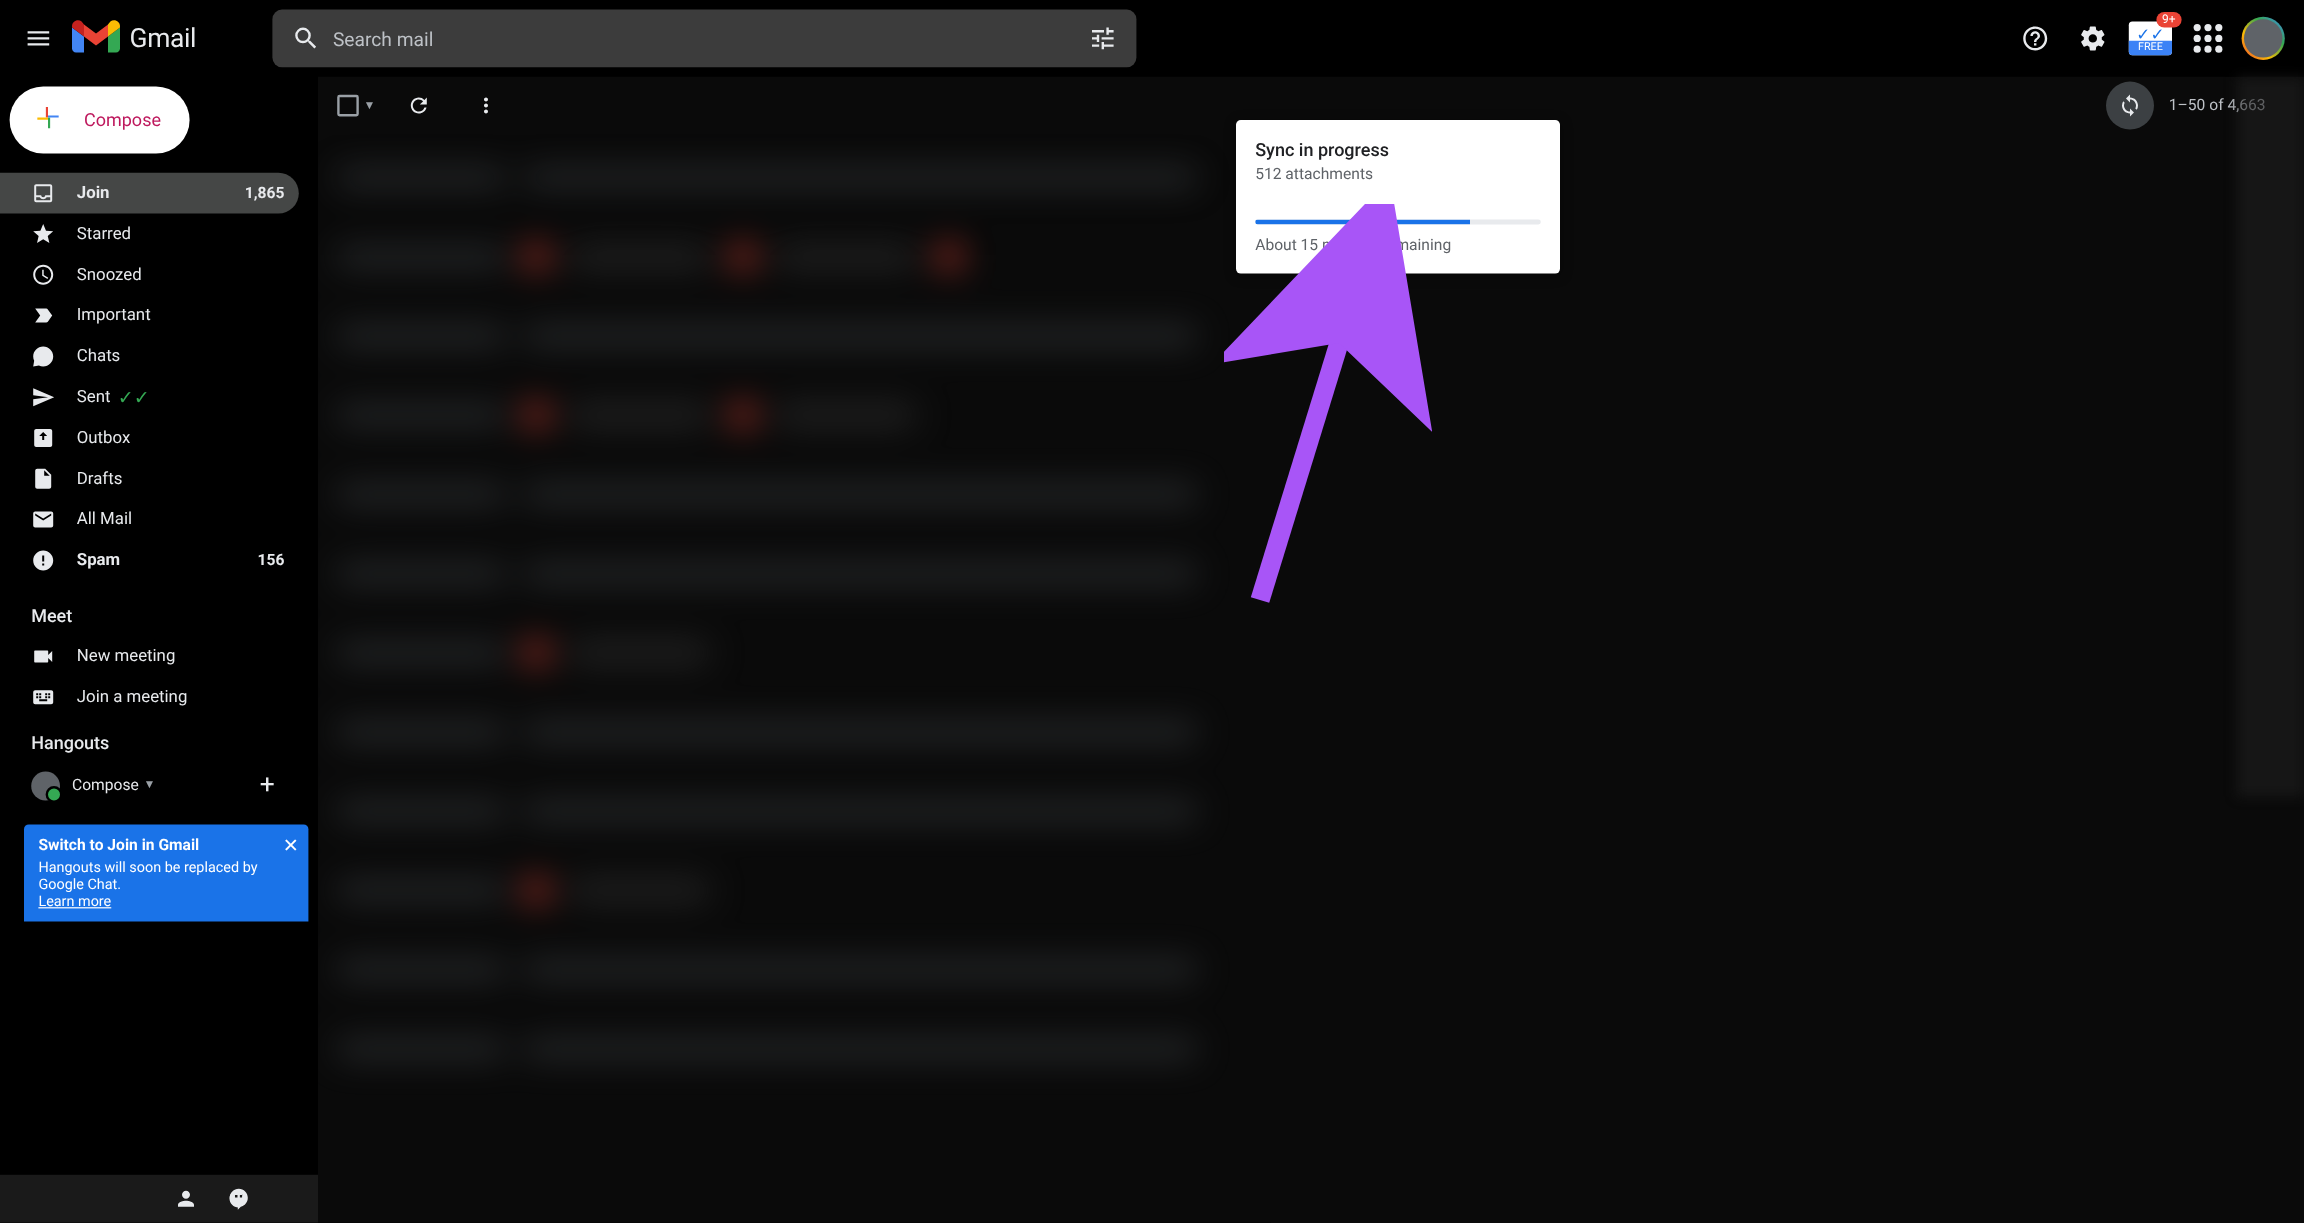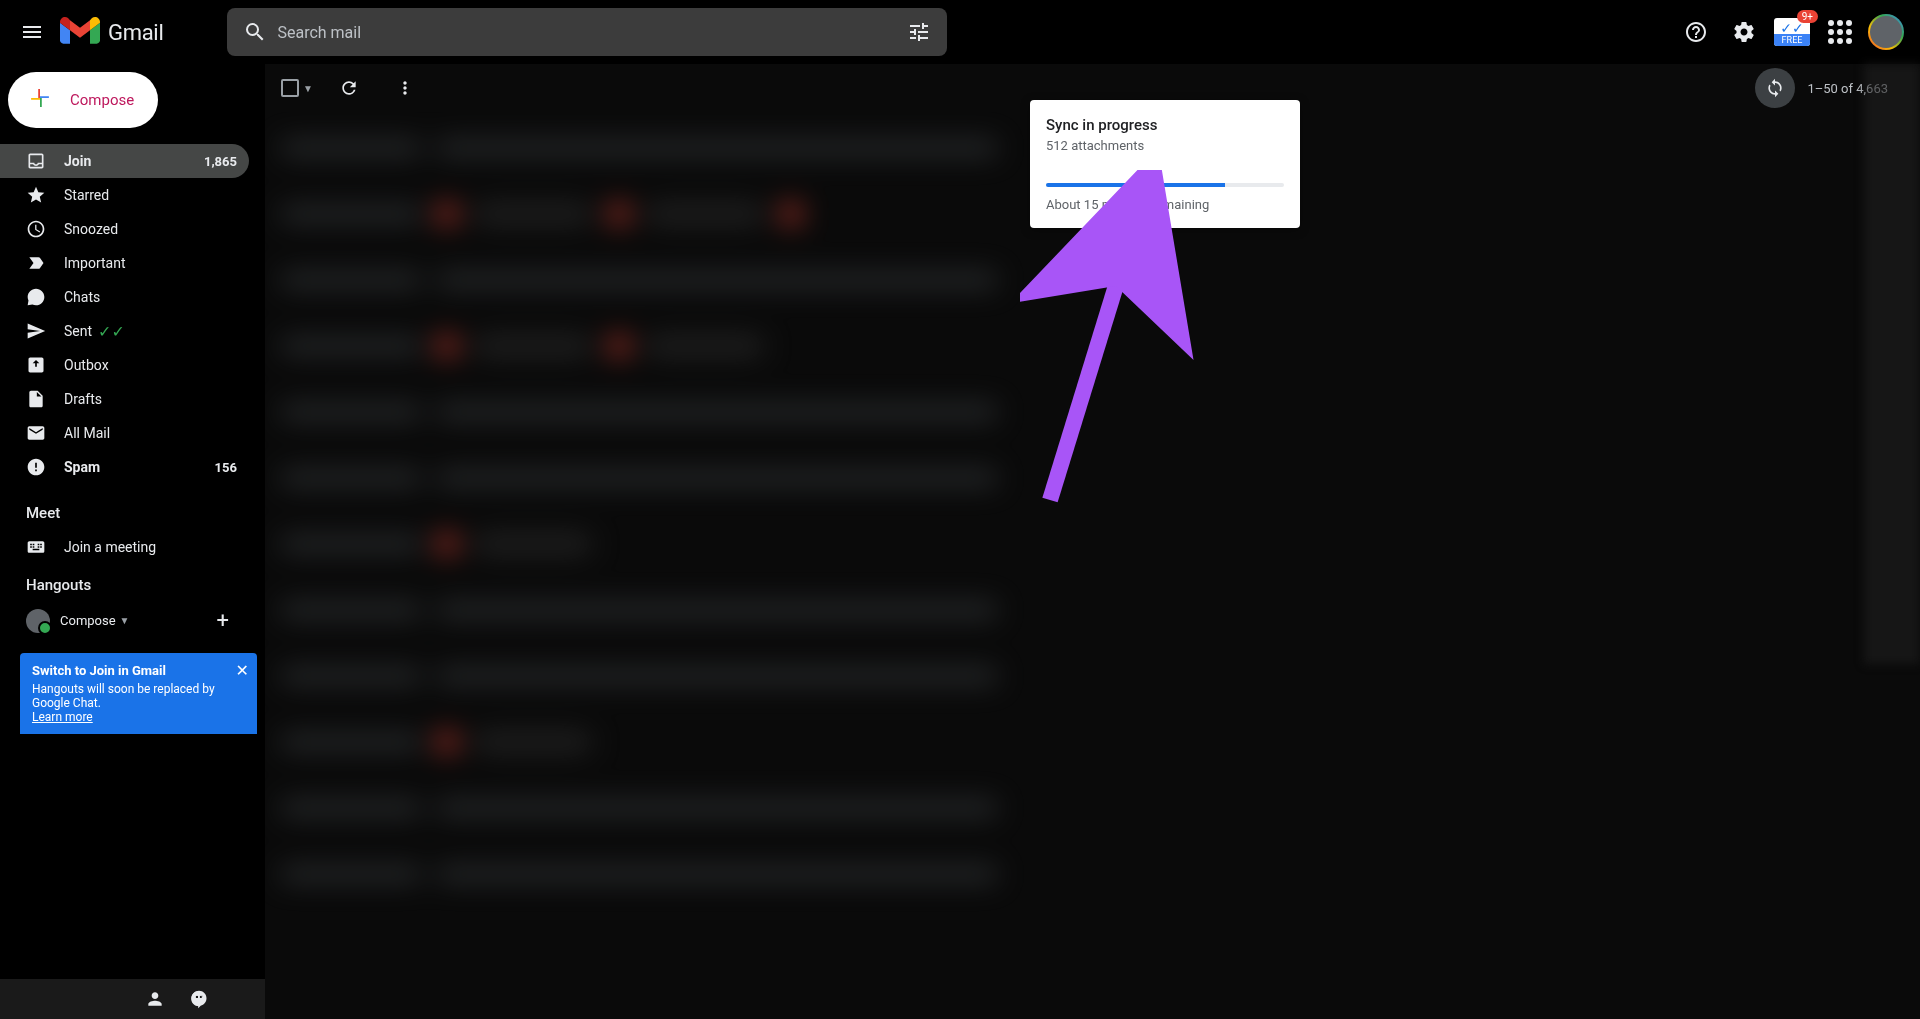--- a/index.html
+++ b/index.html
@@ -274,20 +274,28 @@
 
     <span class="count">156</span>
         </div>
       </div>
 
     <div class="section-header">Meet</div>
     <div id="meet-list">
         <div class="nav-item">
           <span class="nav-icon">
             <svg viewBox="0 0 24 24">
+              <path d="M17 10.5V7c0-.55-.45-1-1-1H4c-.55 0-1 .45-1 1v10c0 .55.45 1 1 1h12c.55 0 1-.45 1-1v-3.5l4 4v-11l-4 4z"></path>
+            </svg>
+          </span>
+    <span>New meeting</span>
+        </div>
+        <div class="nav-item">
+          <span class="nav-icon">
+            <svg viewBox="0 0 24 24">
               <path d="M20 5H4c-1.1 0-2 .9-2 2v10c0 1.1.9 2 2 2h16c1.1 0 2-.9 2-2V7c0-1.1-.9-2-2-2zM8 8h2v2H8V8zm-3 0h2v2H5V8zm3 3h2v2H8v-2zm-3 0h2v2H5v-2zm11 5H8v-2h8v2zm0-3h-2v-2h2v2zm0-3h-2V8h2v2zm3 3h-2v-2h2v2zm0-3h-2V8h2v2z"></path>
             </svg>
           </span>
     <span>Join a meeting</span>
         </div>
       </div>
 
     <div class="section-header">Hangouts</div>
     <div class="hangouts-user">
       <div class="mini-avatar"></div>

